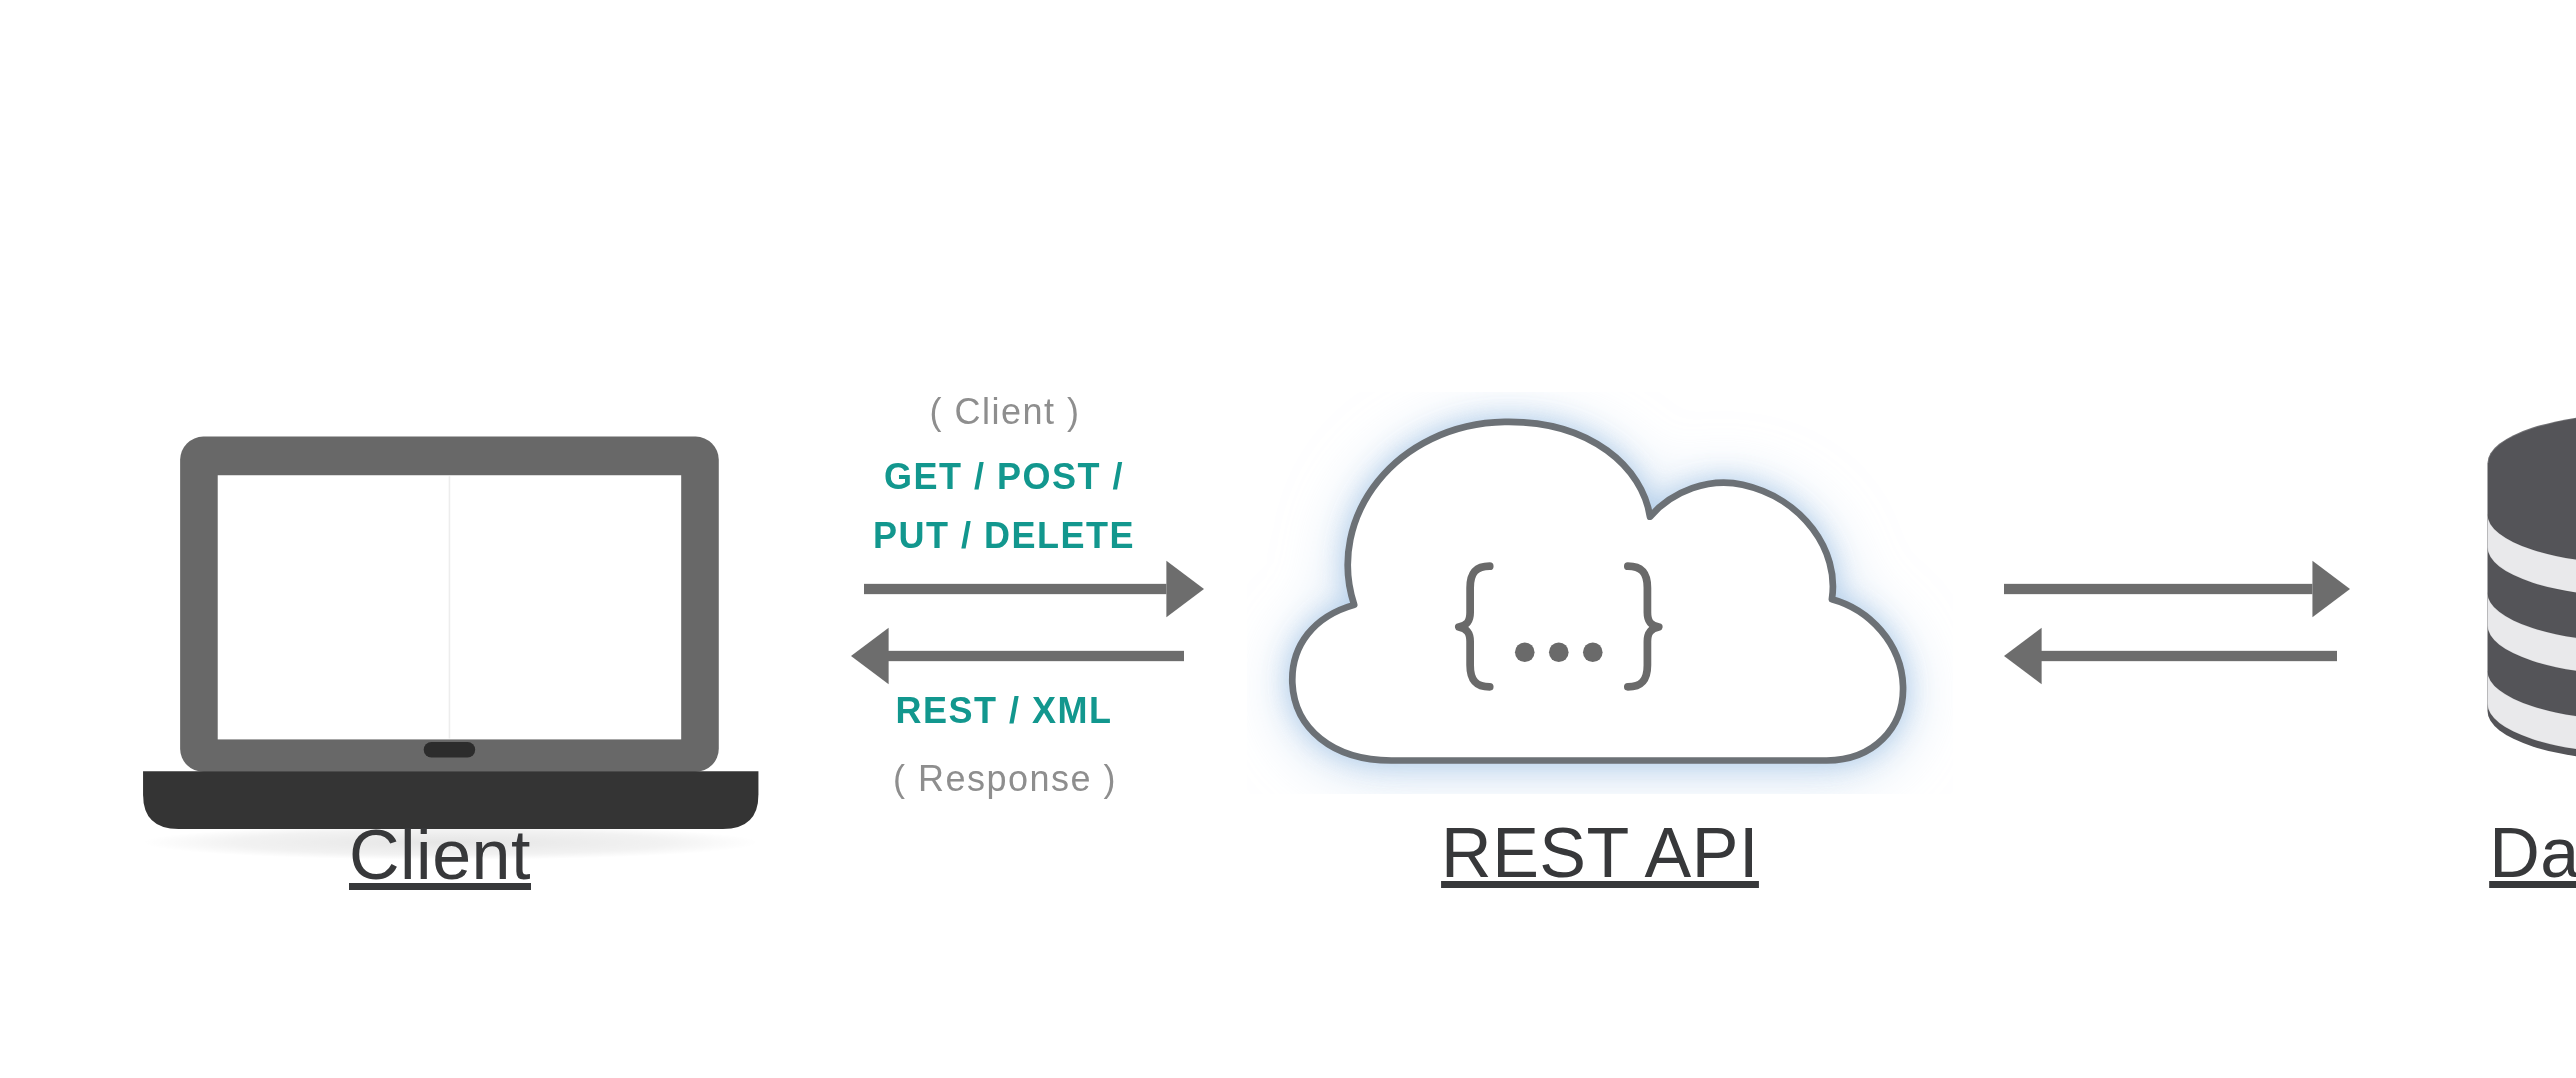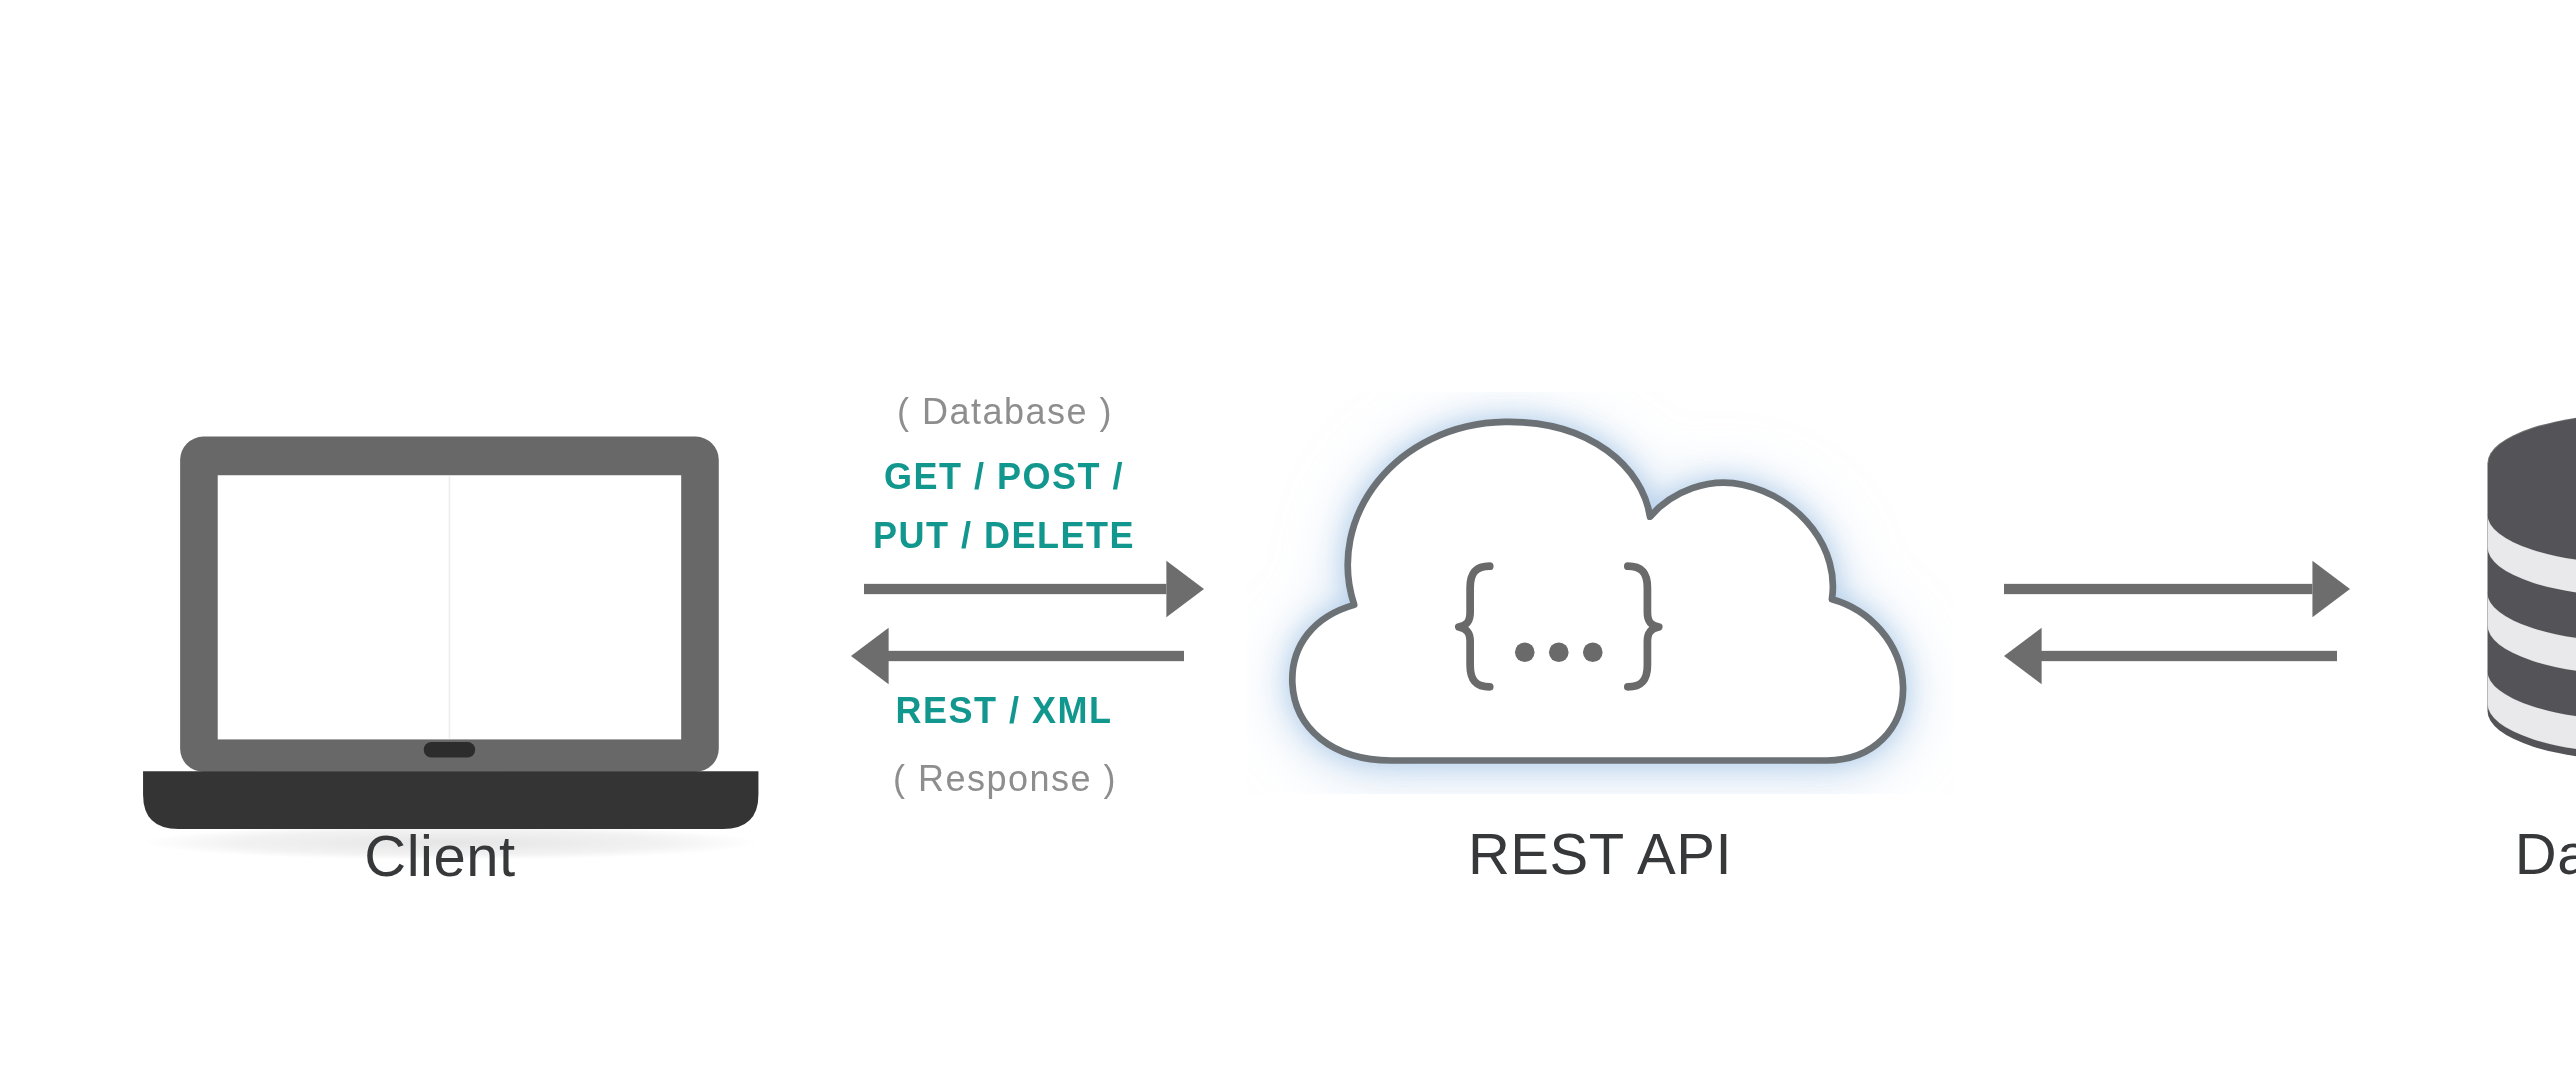--- a/index.html
+++ b/index.html
@@ -23,21 +23,21 @@
   .abs{position:absolute;}
   .center-xy{transform:translate(-50%,-50%);white-space:nowrap;}
 
   .diagram-title{
     left:calc(50% + 86px);top:178px;
     font-family:"Liberation Serif","DejaVu Serif",serif;
     font-weight:700;font-size:93px;letter-spacing:2.1px;
     color:var(--title-teal,#17988F);
   }
   .node-label{
-    font-size:58px;color:var(--label-dark,#37383A);letter-spacing:0.5px;
+    font-size:70px;color:var(--label-dark,#37383A);letter-spacing:0.5px;text-decoration:underline;
   }
   .caption{
     font-size:36px;color:var(--caption-gray,#8E8E8E);letter-spacing:1.5px;
   }
   .methods{
     font-size:36px;font-weight:700;color:var(--accent-teal,#12978E);letter-spacing:1.5px;
   }
   .arrow{display:block;}
   .arrow .fillpart{fill:var(--arrow-gray,#6D6D6D);}
 
@@ -67,21 +67,21 @@
     </defs>
     <ellipse cx="634" cy="845" rx="600" ry="34" fill="url(#lapShadow)"></ellipse>
     <rect x="109" y="57" width="1046" height="651" rx="45" fill="var(--device-gray,#686868)"></rect>
     <rect x="182" y="132" width="900" height="513" fill="#ffffff"></rect>
     <line x1="632" y1="134" x2="632" y2="643" stroke="#ededed" stroke-width="3"></line>
     <rect x="582" y="650" width="100" height="30" rx="15" fill="#2c2c2c"></rect>
     <path d="M37,707 H1232 V752 Q1232,819 1163,819 H106 Q37,819 37,752 Z" fill="var(--device-base-dark,#343434)"></path>
   </svg>
   <div class="abs center-xy node-label" style="left:440px;top:855px;">Client</div>
 
-  <div class="abs center-xy caption" style="left:1005px;top:412px;">( Database )</div>
+  <div class="abs center-xy caption" style="left:1005px;top:412px;">( Client )</div>
   <div class="abs center-xy methods" style="left:1004px;top:477px;">GET / POST /</div>
   <div class="abs center-xy methods" style="left:1004px;top:536px;">PUT / DELETE</div>
   <div class="abs center-xy methods" style="left:1004px;top:711px;">REST / XML</div>
   <div class="abs center-xy caption" style="left:1005px;top:779px;text-align:right;">( Response )</div>
 
   <svg class="abs arrow" style="left:864px;top:558px;" width="340" height="62" viewBox="0 0 660 120" aria-hidden="true">
     <rect class="fillpart" x="0" y="50" width="587" height="20"></rect>
     <polygon class="fillpart" points="587,5 660,60 587,115"></polygon>
   </svg>
 

